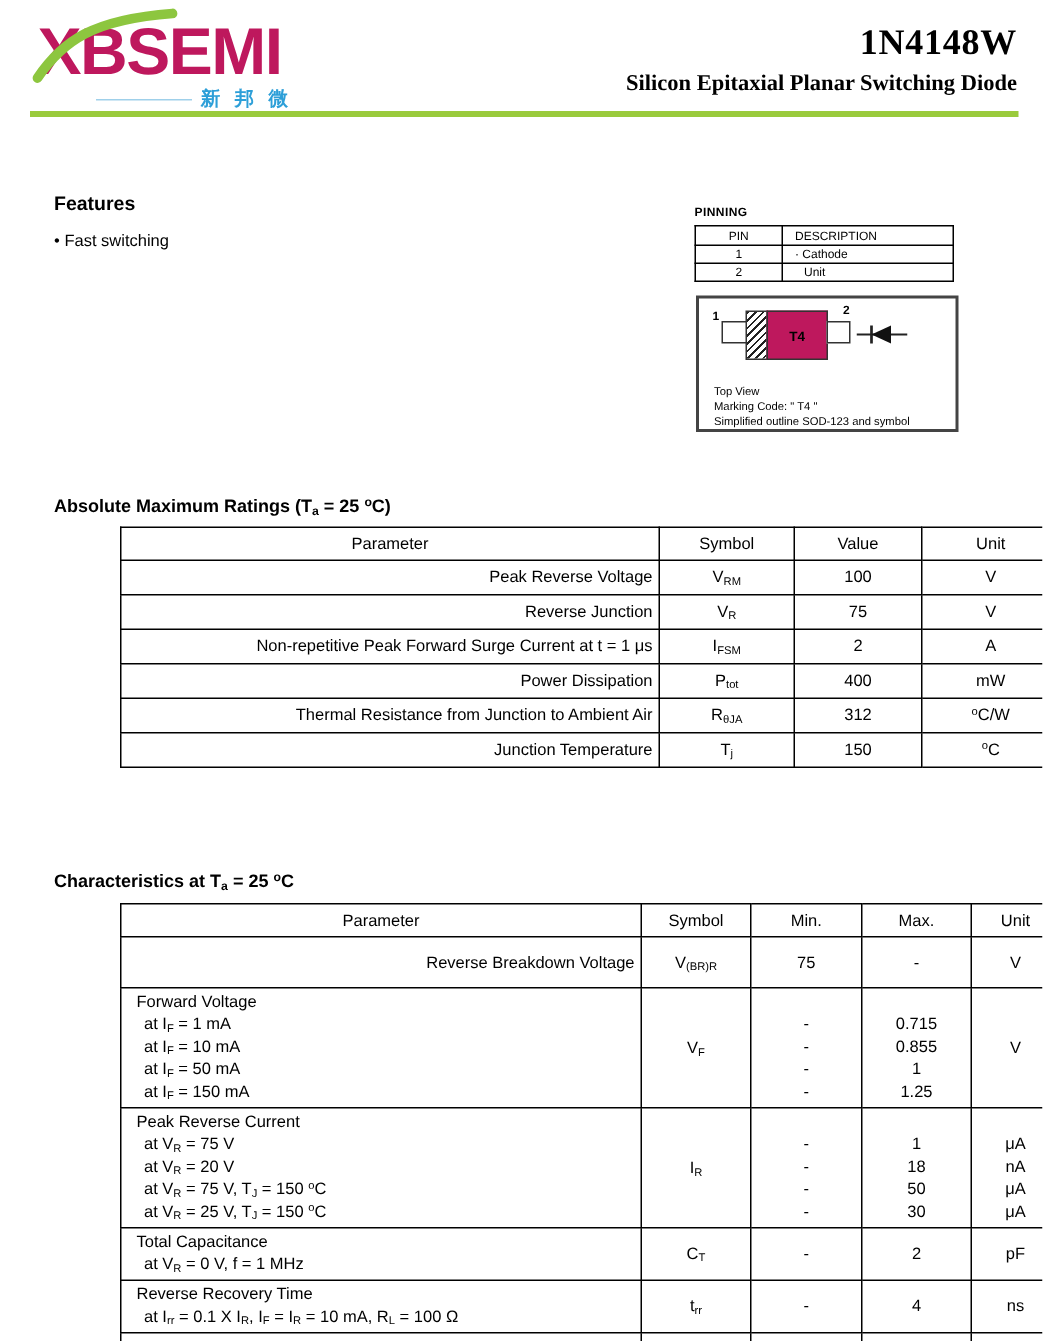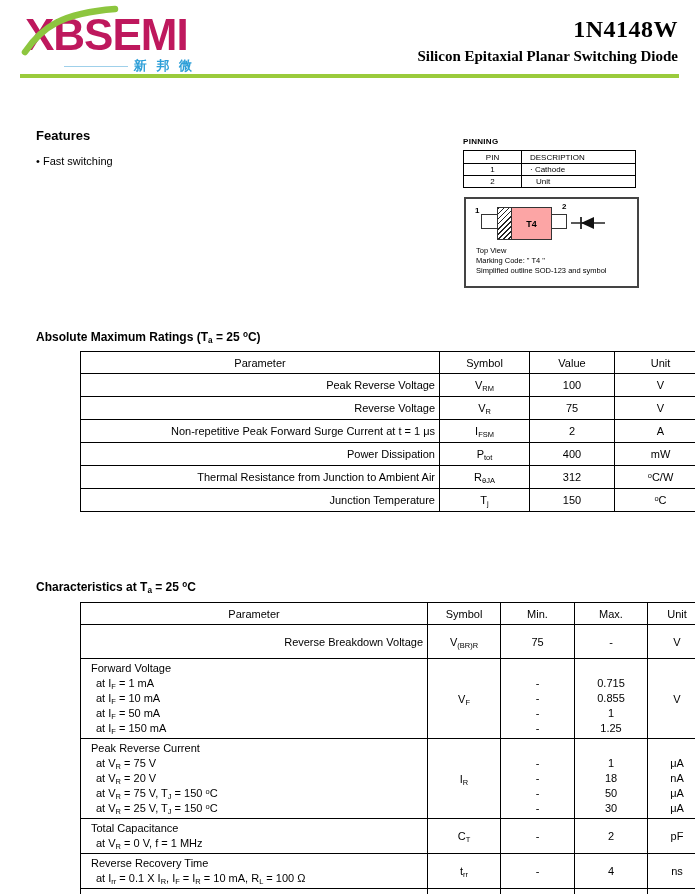--- a/index.html
+++ b/index.html
@@ -42,24 +42,24 @@
   .pint .pinh td { height:13px; }
   .c { text-align:center; }
   .dsc { text-align:left; padding-left:8px; }
   .dsc2 { padding-left:14px; }
 
   .pkgbox { position:absolute; left:464px; top:197px; width:175px; height:91px; border:2px solid #444; background:#fff; }
   .pkgbox .lbl { position:absolute; font-size:8px; font-weight:bold; }
   .lead { position:absolute; border:1px solid #333; background:#fff; }
   .band { position:absolute; border:1px solid #333;
           background:repeating-linear-gradient(135deg,#222 0 1.2px,#fff 1.2px 3.6px); }
-  .pbody { position:absolute; border:1px solid #333; background:#fca5a5; display:flex; align-items:center; justify-content:center;
+  .pbody { position:absolute; border:1px solid #333; background:#be185d; display:flex; align-items:center; justify-content:center;
            font-size:9px; font-weight:bold; }
   .diode-svg { position:absolute; }
-  .pkg-captions { position:absolute; left:10px; top:47px; }
+  .pkg-captions { position:absolute; left:10px; top:57px; }
   .pkg-captions .cap { font-size:7.5px; line-height:10px; white-space:nowrap; }
 
   
   .section { position:absolute; left:36px; }
   .sec-title { font-size:12px; font-weight:bold; }
   .tam, .tch { width:626px;margin-left:44px; }
   .tam td, .tch td { font-size:11px; }
   .tam .hrow td, .tch .hrow td { height:22px; text-align:center; }
   .tam td { height:23px; }
   .p { text-align:right; padding:2px 4px 2px 12px; }
@@ -169,21 +169,21 @@
           <td>Value</td>
           <td>Unit</td>
         </tr>
         <tr>
           <td class="p">Peak Reverse Voltage</td>
           <td class="c">V<sub>RM</sub></td>
           <td class="c">100</td>
           <td class="c">V</td>
         </tr>
         <tr>
-          <td class="p">Reverse Voltage</td>
+          <td class="p">Reverse Junction</td>
           <td class="c">V<sub>R</sub></td>
           <td class="c">75</td>
           <td class="c">V</td>
         </tr>
         <tr>
           <td class="p">Non-repetitive Peak Forward Surge Current at t = 1 μs</td>
           <td class="c">I<sub>FSM</sub></td>
           <td class="c">2</td>
           <td class="c">A</td>
         </tr>

